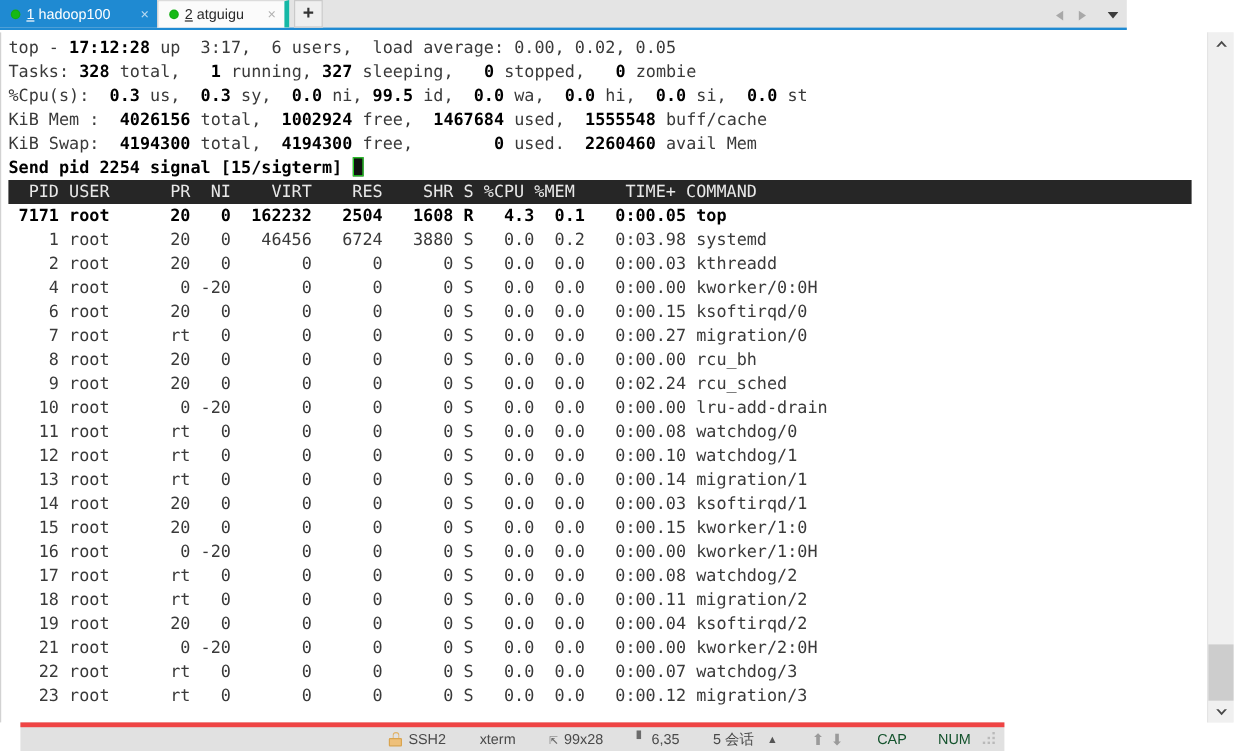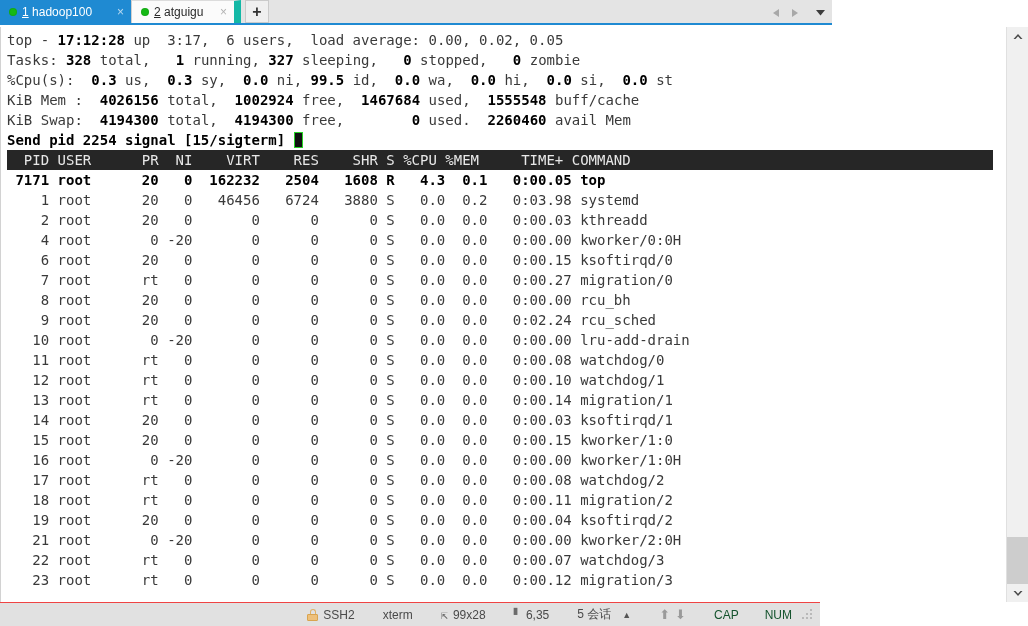--- a/index.html
+++ b/index.html
@@ -7,33 +7,33 @@
     width:1028px;height:626px;overflow:hidden;
     background:#ffffff;
     font-family:"Liberation Sans", sans-serif;
     font-size:12px;
     -webkit-font-smoothing:none;
   }
   .app{position:relative;width:1028px;height:626px;}
 
   
   .tabbar{
-    position:absolute;left:0;top:0;width:832px;height:25px;
+    position:absolute;left:0;top:0;width:939px;height:25px;
     background:#e4e4e4;
     border-bottom:2px solid #1f8ad2;
     box-sizing:border-box;
   }
   .tabs{position:absolute;left:0;top:0;height:23px;display:flex;align-items:flex-end;}
   .tab{
     height:23px;display:flex;align-items:center;gap:5px;
     padding:0 7px 0 9px;box-sizing:border-box;
     font-size:12px;white-space:nowrap;position:relative;
   }
   .tab.active{background:#1f8ad2;color:#ffffff;min-width:131px;}
-  .tab.inactive{background:#fbfbfb;color:#2a2a2a;min-width:110px;border-left:1px solid #cfcfcf;border-right:7px solid #14b8a6;border-top:1px solid #dcdcdc;}
+  .tab.inactive{background:#fbfbfb;color:#2a2a2a;min-width:110px;border-left:1px solid #cfcfcf;border-right:4px solid #14b8a6;border-top:1px solid #dcdcdc;}
   .dot{width:8px;height:8px;border-radius:50%;background:#16b916;display:inline-block;flex:0 0 auto;
        box-shadow:0 0 0 1px rgba(0,0,0,.08) inset;}
   .tab-label{flex:1 1 auto;}
   .tab-label u{text-decoration:underline;}
   .tab-close{font-size:12px;opacity:.75;margin-left:6px;line-height:1;}
   .tab.active .tab-close{color:#eaf4fb;}
   .tab.inactive .tab-close{color:#9a9a9a;}
   .newtab{
     width:24px;height:23px;margin-left:4px;background:#efefef;
     border:1px solid #cacaca;box-sizing:border-box;
@@ -77,22 +77,22 @@
     background:#f0f0f0;border-left:1px solid #e0e0e0;box-sizing:border-box;
   }
   .sb-btn{width:22px;height:18px;display:flex;align-items:center;justify-content:center;background:#f0f0f0;}
   .sb-up{position:absolute;top:0;left:0;}
   .sb-down{position:absolute;bottom:0;left:0;}
   .sb-thumb{position:absolute;left:0;top:510px;width:22px;height:47px;background:#cdcdcd;}
   .sb-track-top{position:absolute;left:0;top:18px;width:22px;height:492px;background:#f0f0f0;}
 
   
   .statusbar{
-    position:absolute;left:0;bottom:0;width:820px;height:24px;
-    background:#e1e1e1;border-top:1px solid #ef4444;box-sizing:border-box;
+    position:absolute;left:17px;bottom:0;width:820px;height:24px;
+    background:#e1e1e1;border-top:4px solid #ef4444;box-sizing:border-box;
     display:flex;align-items:center;color:#4a4a4a;font-size:12px;
   }
   .sb-spacer{flex:1 1 auto;}
   .si{display:flex;align-items:center;gap:5px;white-space:nowrap;}
   .si + .si{margin-left:28px;align-items:center;}
   .lock{width:11px;height:12px;position:relative;display:inline-block;}
   .lock i{position:absolute;left:0;bottom:0;width:11px;height:7px;background:#eec07a;border:1px solid #d9a44f;box-sizing:border-box;border-radius:1px;}
   .lock u{position:absolute;left:2.5px;top:0;width:6px;height:6px;border:1.5px solid #e0b268;border-bottom:none;border-radius:3px 3px 0 0;box-sizing:border-box;}
   .arrowup,.arrowdown{color:#9a9a9a;font-size:13px;line-height:1;}
   .cap{color:#14532d;}

